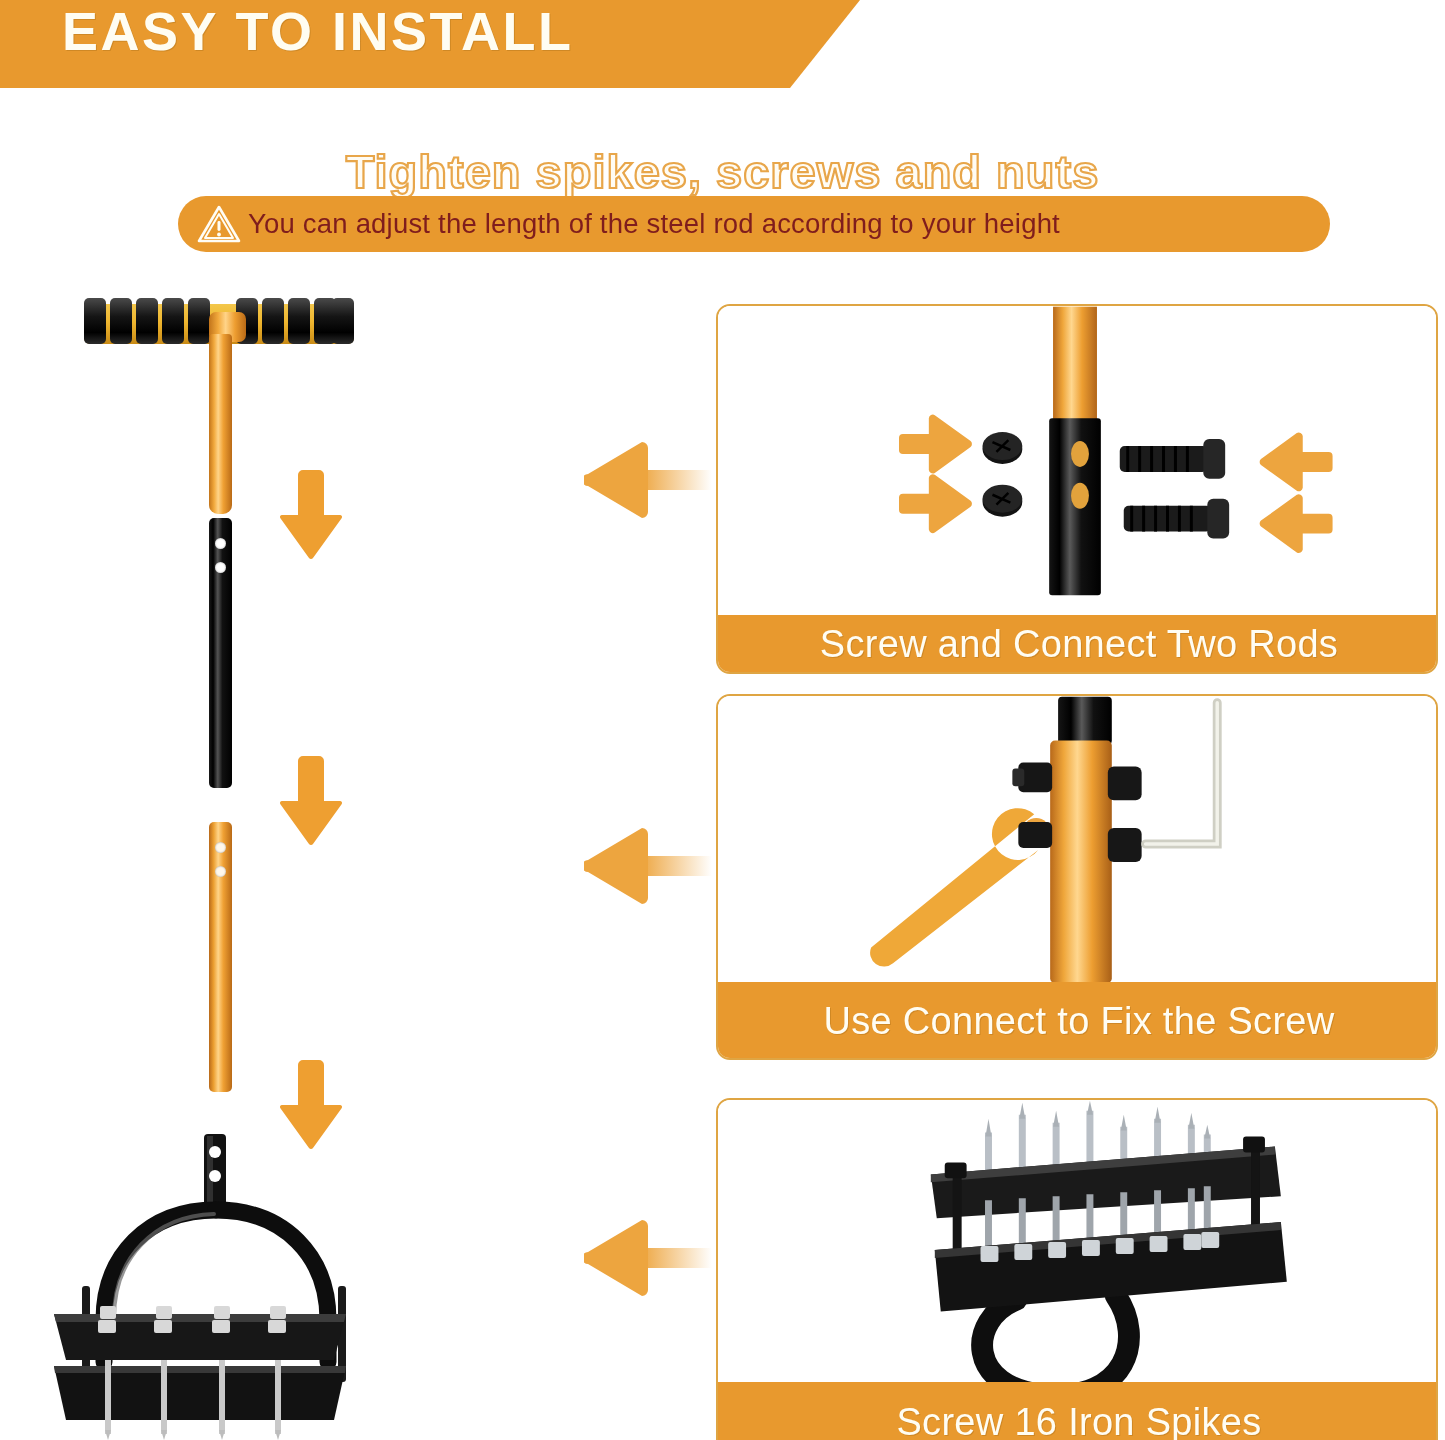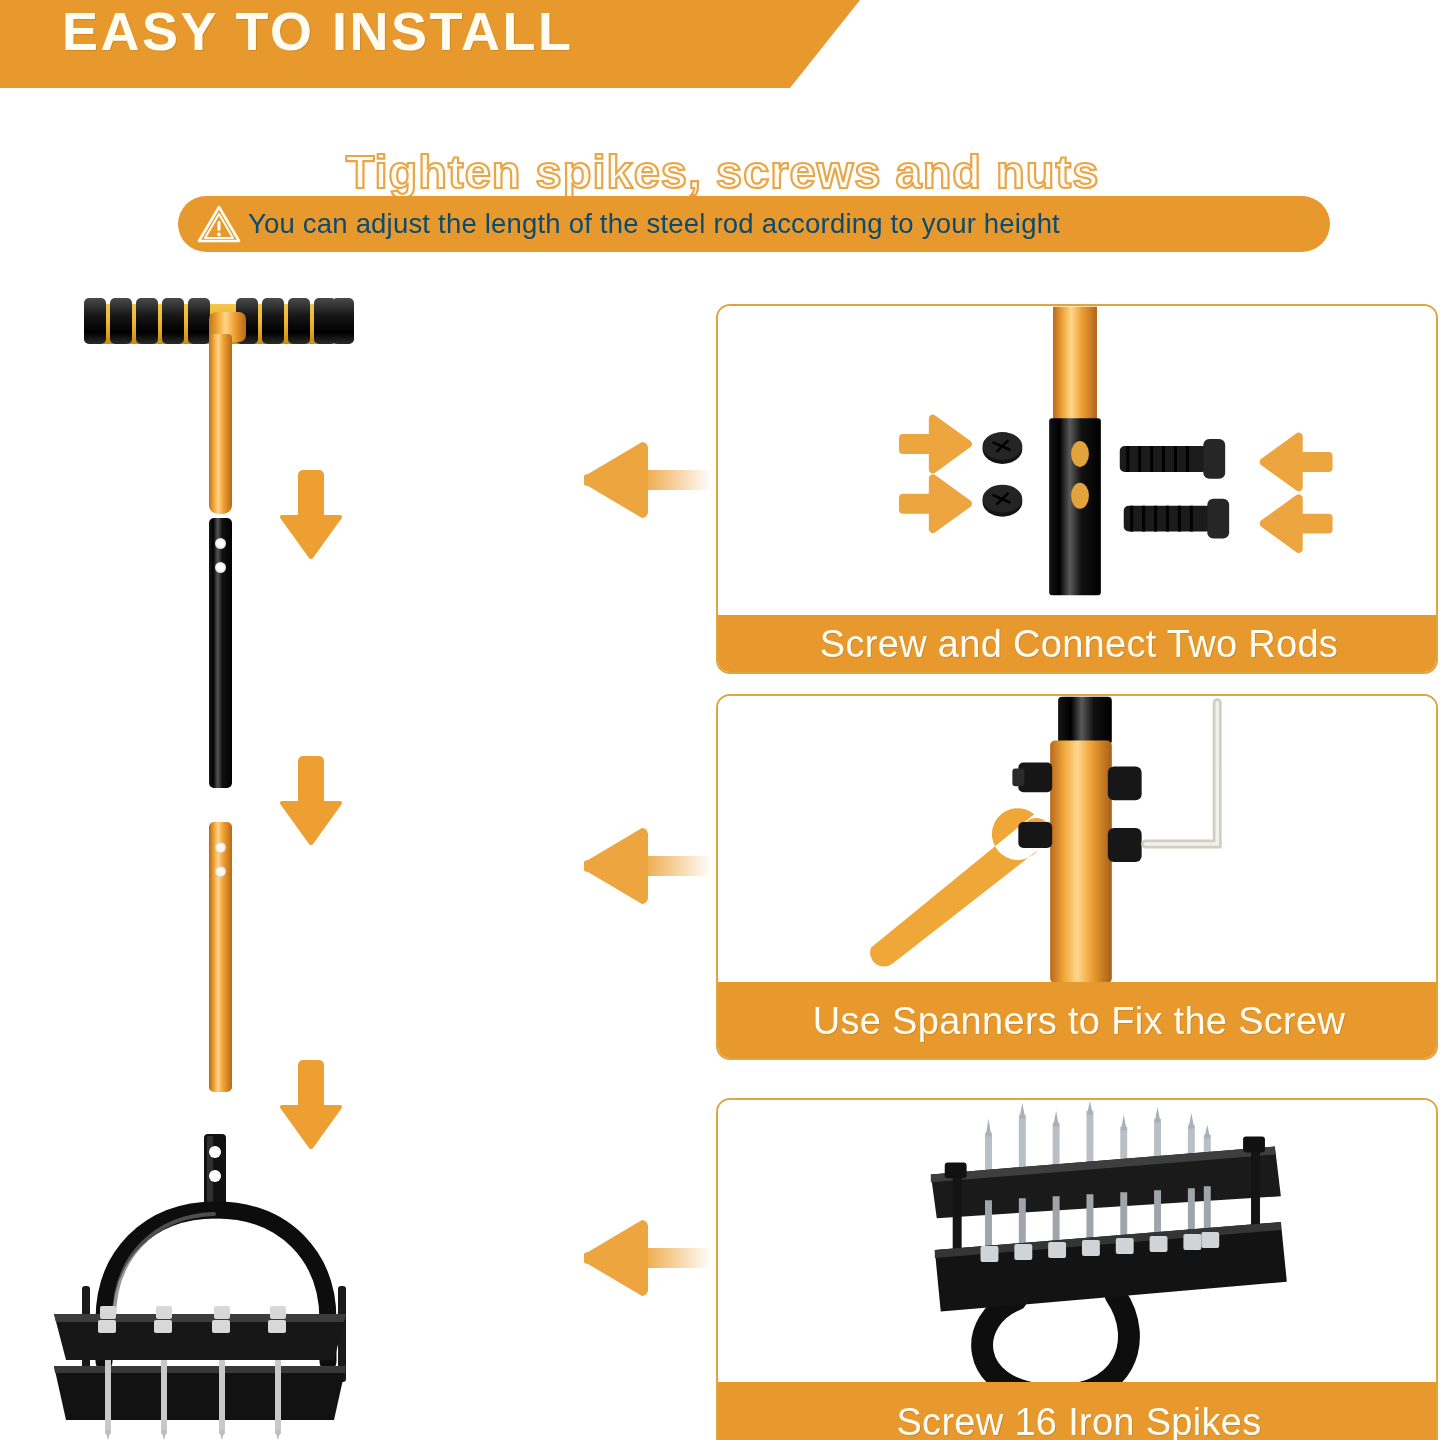--- a/index.html
+++ b/index.html
@@ -47,21 +47,21 @@
   .warn-pill {
     position: absolute; left: 178px; top: 196px;
     width: 1152px; height: 56px;
     background: #E8992E;
     border-radius: 28px;
     display: flex; align-items: center;
     padding-left: 18px;
   }
   .warn-icon { width: 46px; height: 42px; flex: 0 0 auto; margin-right: 6px; }
   .warn-text {
-    color: #0c4a6e; font-size: 27.5px; letter-spacing: .2px;
+    color: #7f1d1d; font-size: 27.5px; letter-spacing: .2px;
     white-space: nowrap;
   }
 
   
   .product-col { position: absolute; left: 0; top: 262px; width: 700px; height: 1178px; }
 
   
   .t-handle { position: absolute; left: 84px; top: 36px; width: 270px; height: 52px; }
   .grip-bar { position:absolute; left:0; top:6px; width:270px; height:40px;
               background: linear-gradient(180deg,#F3C74B 0%, #EFB62F 45%, #C98B16 100%);
@@ -386,21 +386,21 @@
         <rect x="392" y="70" width="34" height="34" rx="6" fill="#171717"></rect>
       </g>
       <g>
         <rect x="392" y="132" width="34" height="34" rx="6" fill="#171717"></rect>
       </g>
 
       <path d="M430 148 h72 V6" fill="none" stroke="#CFCFC4" stroke-width="9" stroke-linecap="round"></path>
       <path d="M430 148 h72 V6" fill="none" stroke="#F2F2EA" stroke-width="3.5" stroke-linecap="round"></path>
     </svg>
     <div class="panel-cap">
-      <span>Use Spanners to Fix the Screw</span>
+      <span>Use Connect to Fix the Screw</span>
     </div>
   </div>
 
   <div class="panel" id="panel-3">
     <svg class="panel-art" viewBox="0 0 722 284" style="height:284px;">
 
       <path d="M300 200 C 250 220, 250 290, 330 296 C 410 302, 430 240, 400 196" fill="none" stroke="#0e0e0e" stroke-width="22" stroke-linecap="round"></path>
       <path d="M330 296 L330 292" stroke="#0e0e0e" stroke-width="14"></path>
 
       <g stroke="#B9BFC6" stroke-width="7">

